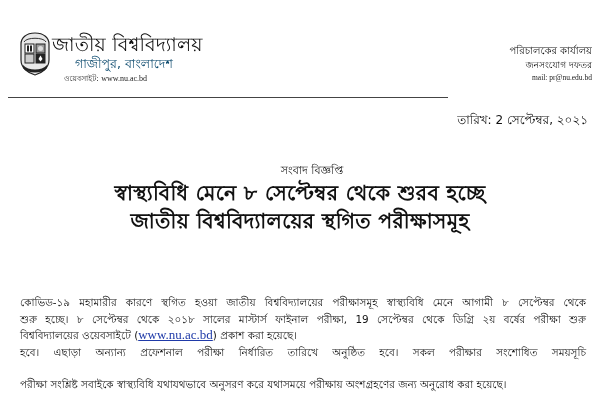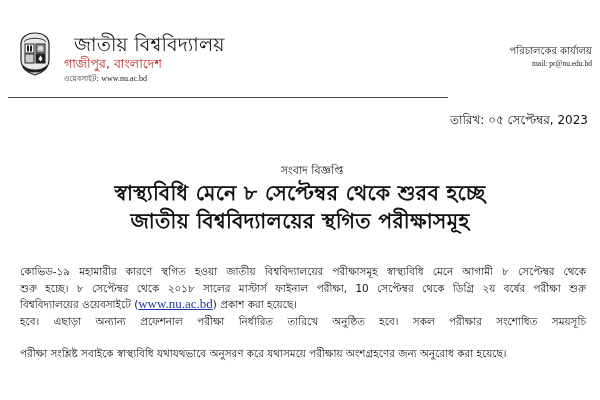--- a/index.html
+++ b/index.html
@@ -17,34 +17,34 @@
     }
     .logo {
       position: absolute;
       left: 18px;
       top: 32px;
       width: 34px;
       height: 44px;
     }
     .org-name {
       position: absolute;
-      left: 74px;
+      left: 52px;
       top: 30px;
       font-size: 19px;
       font-weight: normal;
       color: #111;
       white-space: nowrap;
       letter-spacing: 0.2px;
     }
     .org-location {
       position: absolute;
-      left: 64px;
+      left: 75px;
       top: 55px;
       font-size: 12.5px;
-      color: #b91c1c;
+      color: #0c4a6e;
       white-space: nowrap;
     }
     .org-website {
       position: absolute;
       left: 64px;
       top: 73px;
       font-size: 7.5px;
       color: #222;
       white-space: nowrap;
     }
@@ -120,20 +120,21 @@
     .headline.l1 { top: 178px; }
     .headline.l2 { top: 206px; }
     .body-para {
       position: absolute;
       left: 20px;
       width: 566px;
       font-size: 10.4px;
       line-height: 16.5px;
       text-align: justify;
       color: #111;
+      margin-top: 31px;
     }
     .body-para.p1 { top: 263px; }
     .body-para.p2 { top: 345px; }
     .line { display: block; white-space: nowrap; }
     .line.justify {
       text-align: justify;
       text-align-last: justify;
       white-space: normal;
     }
     .link {
@@ -164,36 +165,37 @@
 
 <div class="org-name">জাতীয় বিশ্ববিদ্যালয়</div>
 <div class="org-location">গাজীপুর, বাংলাদেশ</div>
 <div class="org-website">
   <span>ওয়েবসাইট:</span>
   <span class="web-url">www.nu.ac.bd</span>
 </div>
 
 <div class="office-block">
   <div class="office-title">পরিচালকের কার্যালয়</div>
+  <div class="office-sub">জনসংযোগ দফতর</div>
   <div class="office-mail">mail: pr@nu.edu.bd</div>
 </div>
 
 <div class="header-rule"></div>
 
 <div class="date-line">
   <span>তারিখ:</span>
-  <span>০৫ সেপ্টেম্বর, 2023</span>
+  <span>2 সেপ্টেম্বর, ২০২১</span>
 </div>
 
 <div class="press-label">সংবাদ বিজ্ঞপ্তি</div>
 <div class="headline l1">স্বাস্থ্যবিধি মেনে ৮ সেপ্টেম্বর থেকে শুরব হচ্ছে</div>
 <div class="headline l2">জাতীয় বিশ্ববিদ্যালয়ের স্থগিত পরীক্ষাসমূহ</div>
 
 <div class="body-para p1">
   <span class="line justify">কোভিড-১৯ মহামারীর কারণে স্থগিত হওয়া জাতীয় বিশ্ববিদ্যালয়ের পরীক্ষাসমূহ স্বাস্থ্যবিধি মেনে আগামী ৮ সেপ্টেম্বর থেকে</span>
-  <span class="line justify">শুরু হচ্ছে। ৮ সেপ্টেম্বর থেকে ২০১৮ সালের মাস্টার্স ফাইনাল পরীক্ষা, 10 সেপ্টেম্বর থেকে ডিগ্রি ২য় বর্ষের পরীক্ষা শুরু</span>
+  <span class="line justify">শুরু হচ্ছে। ৮ সেপ্টেম্বর থেকে ২০১৮ সালের মাস্টার্স ফাইনাল পরীক্ষা, 19 সেপ্টেম্বর থেকে ডিগ্রি ২য় বর্ষের পরীক্ষা শুরু</span>
   <span class="line"><span>বিশ্ববিদ্যালয়ের ওয়েবসাইটে (</span><a class="link">www.nu.ac.bd</a><span>) প্রকাশ করা হয়েছে।</span></span>
   <span class="line justify">হবে। এছাড়া অন্যান্য প্রফেশনাল পরীক্ষা নির্ধারিত তারিখে অনুষ্ঠিত হবে। সকল পরীক্ষার সংশোধিত সময়সূচি</span>
 </div>
 
 <div class="body-para p2">
   <span class="line">পরীক্ষা সংশ্লিষ্ট সবাইকে স্বাস্থ্যবিধি যথাযথভাবে অনুসরণ করে যথাসময়ে পরীক্ষায় অংশগ্রহণের জন্য অনুরোধ করা হয়েছে।</span>
 </div>
 
 </body></html>

